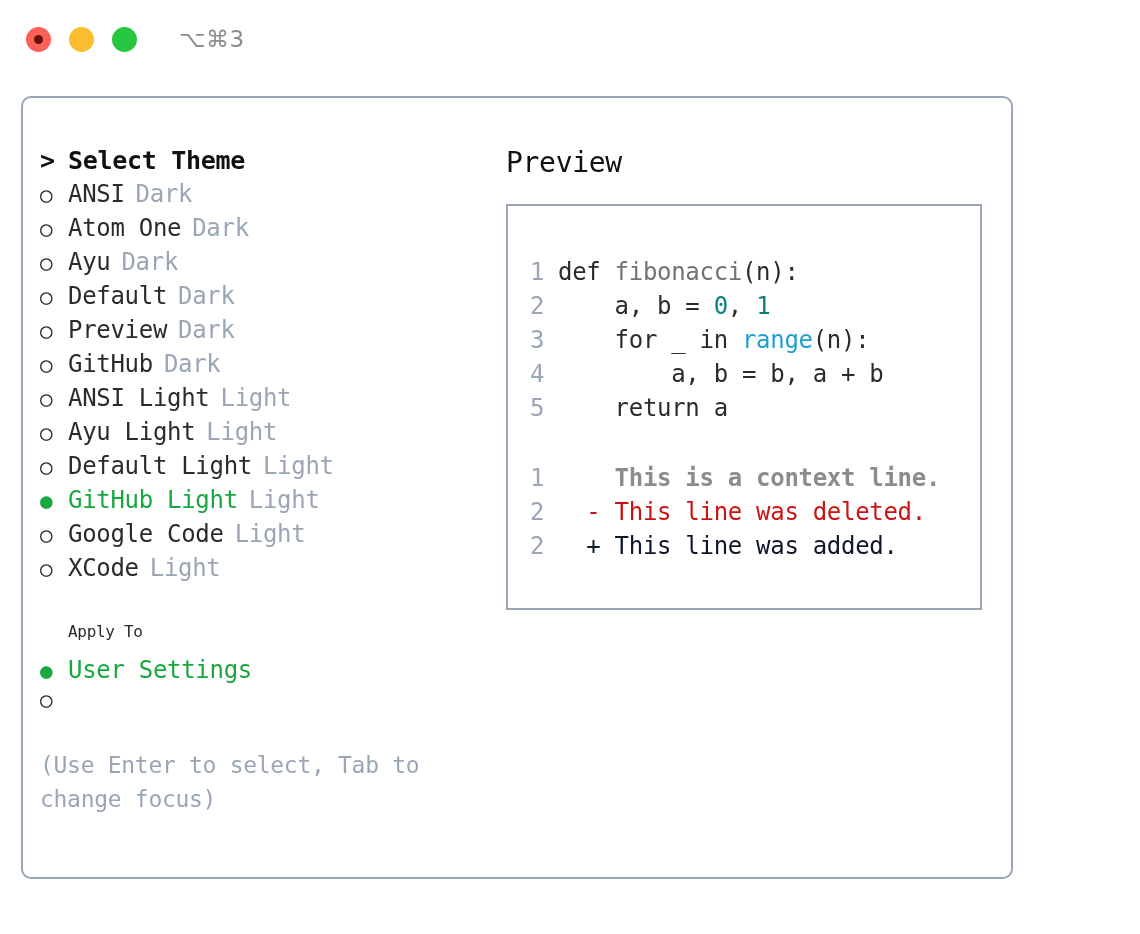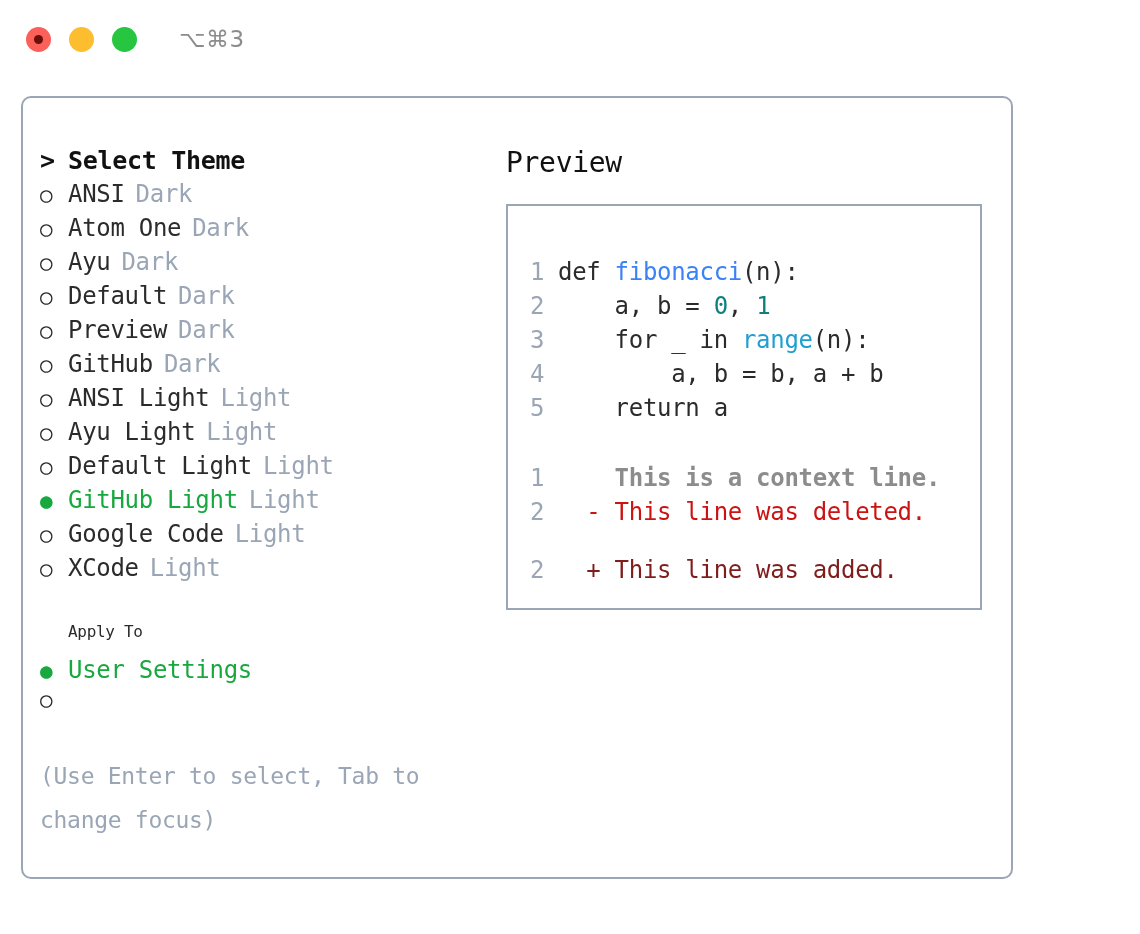--- a/index.html
+++ b/index.html
@@ -133,23 +133,23 @@
     display: flex;
     align-items: baseline;
     height: 34px;
     font-size: 16px;
     color: #2b2b2b;
     letter-spacing: -0.3px;
   }
   .apply-label .caret { width: 28px; flex: none; }
 
   .hint {
-    margin-top: 30px;
+    margin-top: 24px;
     font-size: 23px;
-    line-height: 44px;
+    line-height: 34px;
     color: #9aa5b5;
     width: 400px;
     letter-spacing: -0.3px;
   }
 
   
   .right-col {
     flex: 1;
     padding-left: 13px;
     box-sizing: border-box;
@@ -175,27 +175,27 @@
     font-size: 24px;
     letter-spacing: -0.3px;
     white-space: pre;
   }
   .ln {
     width: 28px;
     flex: none;
     color: #9aa5b5;
   }
   .code-text { color: #2b2b2b; white-space: pre; }
-  .tok-fn   { color: #3b82f6; }
+  .tok-fn   { color: #737373; }
   .tok-num  { color: #0d7f7f; }
   .tok-call { color: #1f9fd1; }
   .gap-line { height: 36px; }
   .diff-context { color: #8c8c8c; font-weight: bold; }
   .diff-del     { color: #cc1313; }
-  .diff-add     { color: #7f1d1d; margin-top: 24px; }
+  .diff-add     { color: #0f172a; }
 </style>
 </head>
 <body>
 
 <div class="window">
 
   <div class="titlebar">
     <div class="traffic">
       <span class="dot dot-red">
         <span class="rec-center"></span>

